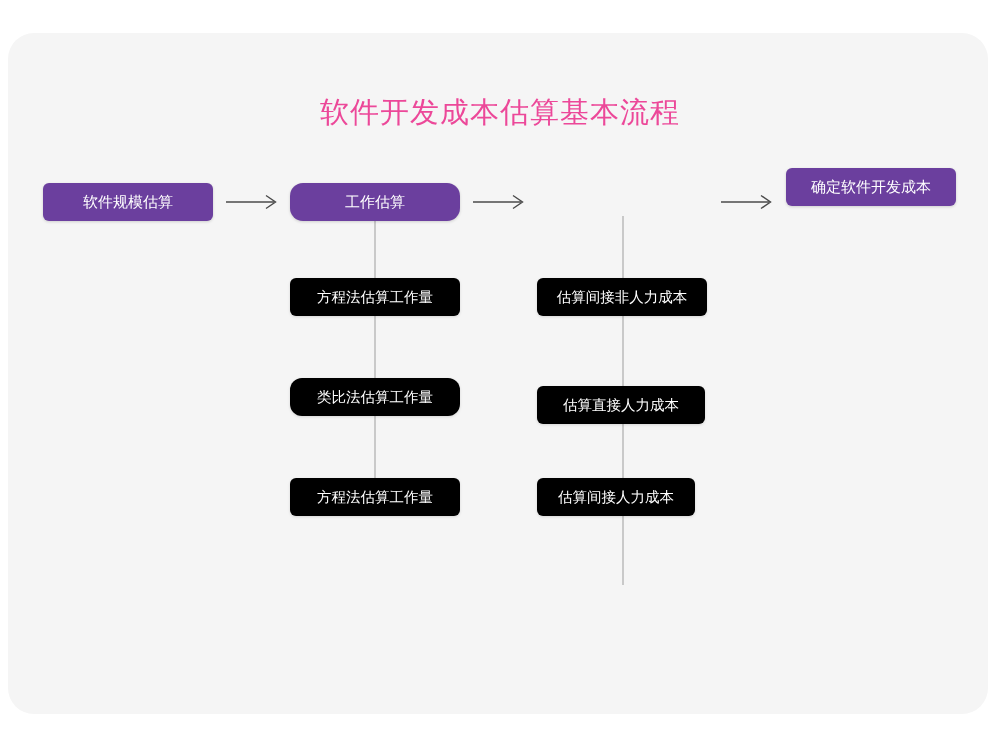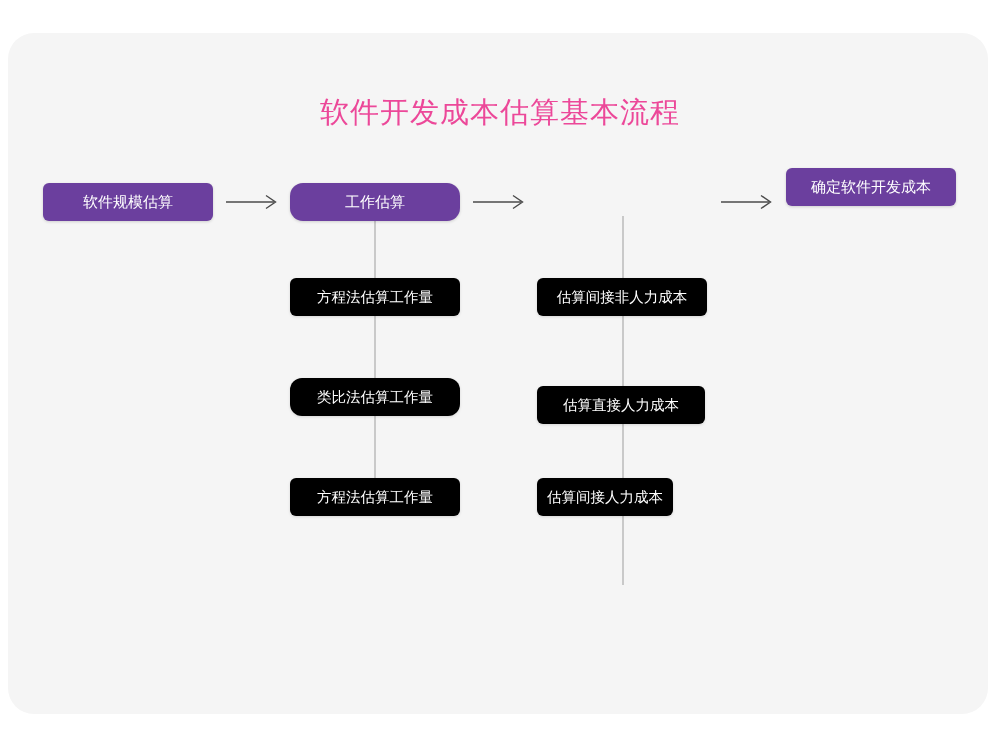--- a/index.html
+++ b/index.html
@@ -97,21 +97,21 @@
     white-space: nowrap;
     box-shadow: 0 1px 3px rgba(0,0,0,0.13);
   }
   
   #sub-l-0 { left: 290px; top: 278px; width: 170px; }
   #sub-l-1 { left: 290px; top: 378px; width: 170px; border-radius: 12px; }
   #sub-l-2 { left: 290px; top: 478px; width: 170px; }
   
   #sub-r-0 { left: 537px; top: 278px; width: 170px; font-family: Liberation Mono, monospace; }
   #sub-r-1 { left: 537px; top: 386px; width: 168px; }
-  #sub-r-2 { left: 537px; top: 478px; width: 136px; }
+  #sub-r-2 { left: 537px; top: 478px; width: 158px; }
   #sub-r-3 { left: 537px; top: 580px; width: 170px; }
 </style>
 </head>
 <body>
 
 <div id="canvas">
 
   <div id="card"></div>
 
   <div id="title">软件开发成本估算基本流程</div>

